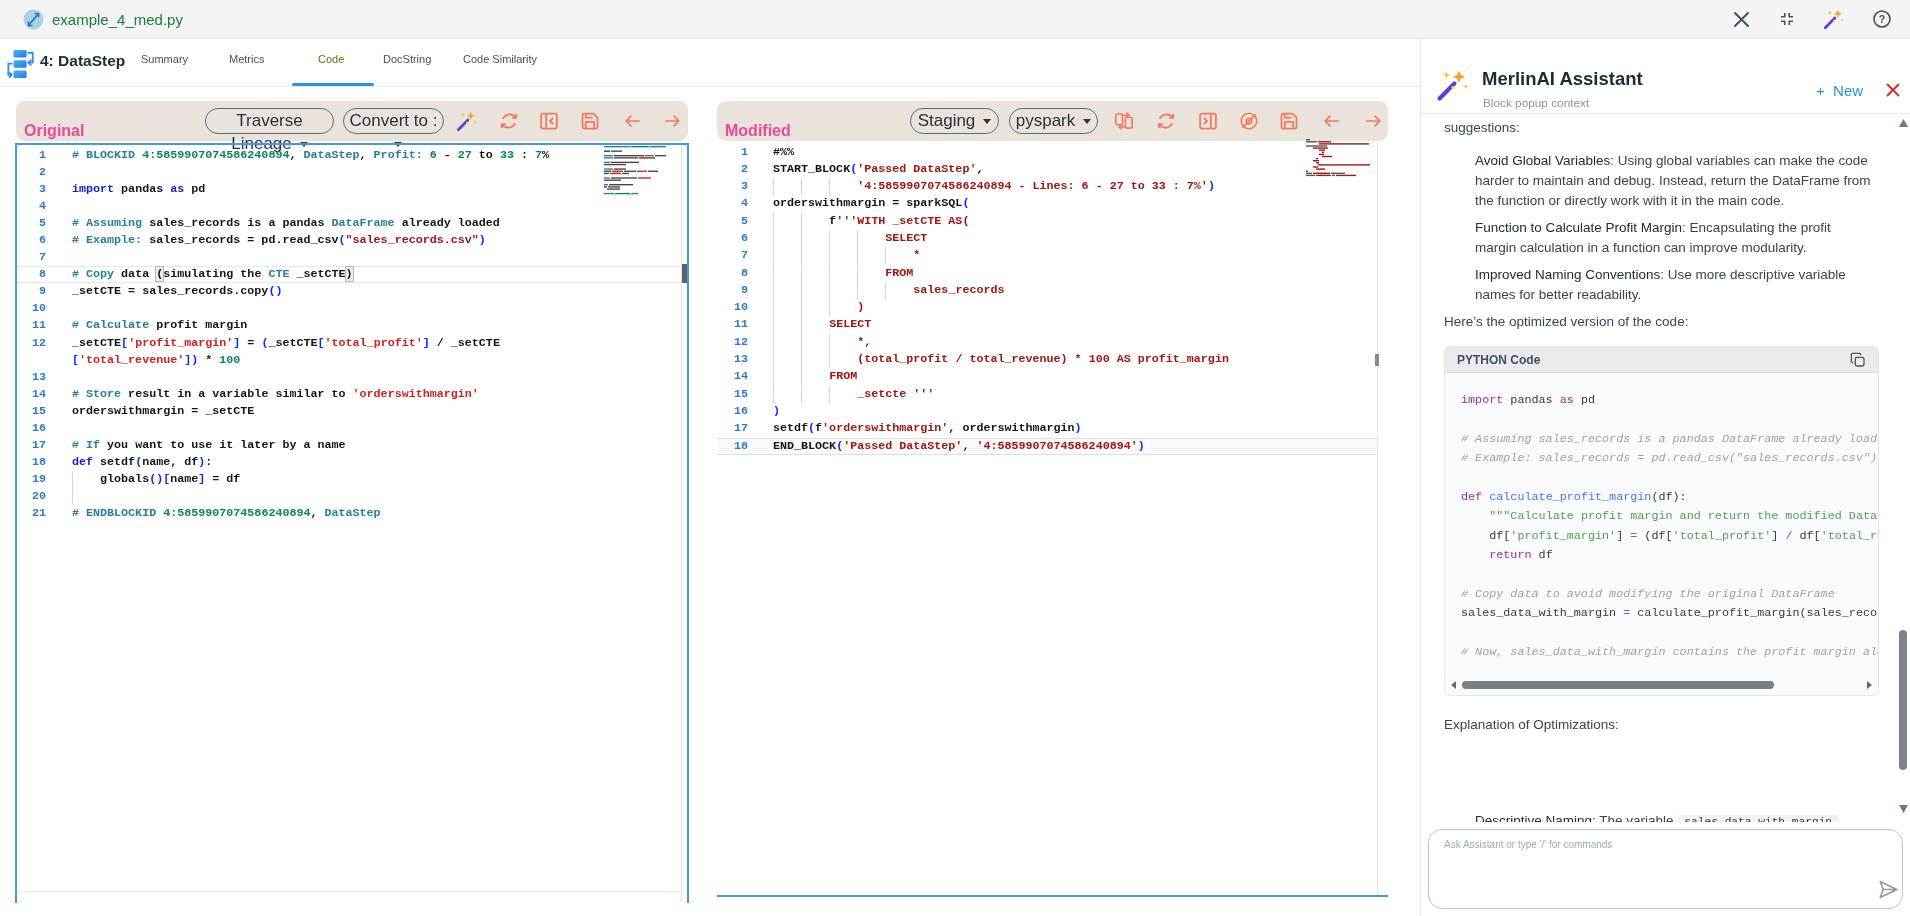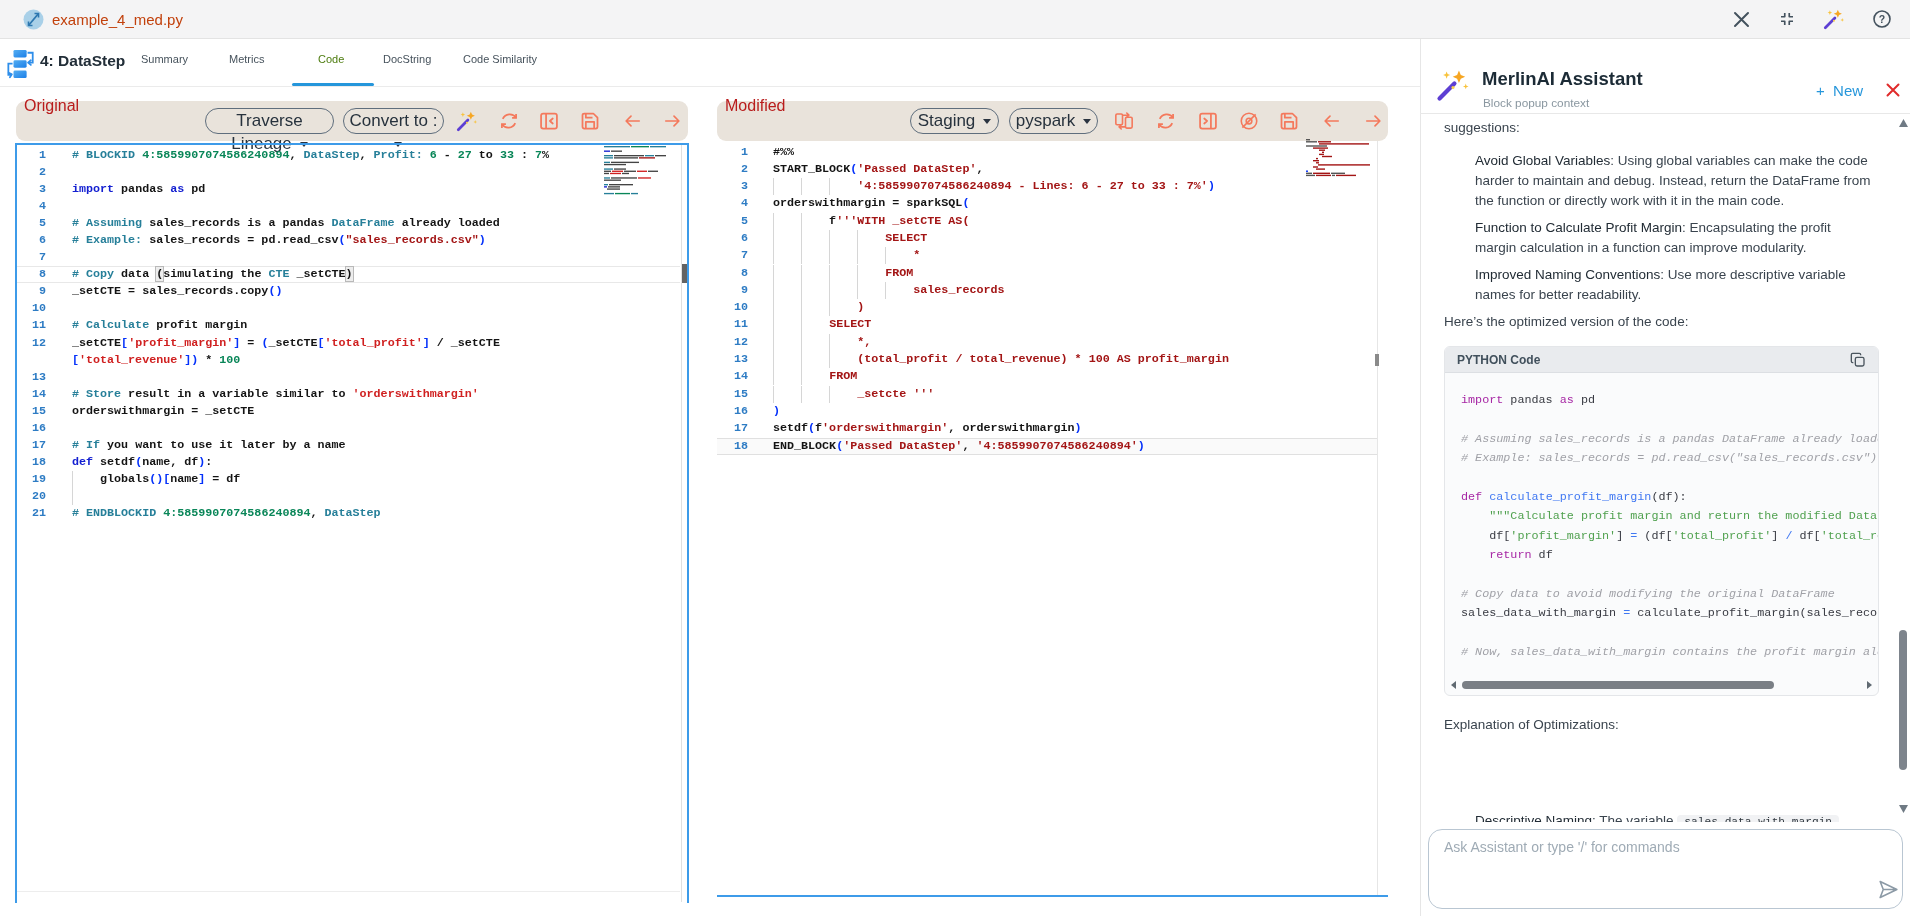--- a/index.html
+++ b/index.html
@@ -1,28 +1,28 @@
 <!DOCTYPE html>
 <html><head>
 <meta charset="utf-8">
 <style>
 *{margin:0;padding:0;box-sizing:border-box}
 html,body{width:1910px;height:916px;overflow:hidden;background:#fff;font-family:"Liberation Sans",sans-serif;position:relative}
 .abs{position:absolute}
 
 #topbar{left:0;top:0;width:1910px;height:39px;background:#f4f4f5;border-bottom:1px solid #e3e3e3}
-#fname{left:52px;top:11px;font-size:15px;color:#c2410c}
+#fname{left:52px;top:11px;font-size:15px;color:#15803d}
 
 #tabbar{left:0;top:39px;width:1421px;height:48px;background:#fff;border-bottom:1px solid #ebebeb}
 .tab{top:53px;font-size:11px;color:#46525c}
 #tabtitle{left:40px;top:52px;font-size:15.5px;font-weight:bold;color:#222e38}
 #tabu{left:292px;top:83px;width:82px;height:3px;background:#2596db;border-radius:2px}
 
 .phead{top:101px;height:40px;background:#e9e3db;border-radius:9px}
-.ptitle{top:97px;font-size:16px;font-weight:normal;color:#b91c1c}
+.ptitle{top:122px;font-size:16px;font-weight:bold;color:#ec4899}
 .pill{position:absolute;top:108px;height:26px;border:1.3px solid #5f6e7d;border-radius:13px;font-size:17px;color:#27323d;text-align:center;line-height:23px}
 .caret{display:inline-block;width:0;height:0;border-left:4.5px solid transparent;border-right:4.5px solid transparent;border-top:5.5px solid #2a3440;margin-left:8px;vertical-align:middle}
 
 .mono{font-family:"Liberation Mono",monospace;font-weight:bold;font-size:11.7px;line-height:17.05px}
 .gut{position:absolute;text-align:right;color:#2e7cc4;white-space:pre}
 .code{position:absolute;white-space:pre;color:#141414}
 .t{color:#267f99}.g{color:#098658}.k{color:#1420d1}.br{color:#0431fa}.rs{color:#d02020}.ms{color:#a31515}
 i.gd{display:inline-block;width:7.02px;border-left:1px solid #d6d6d6;box-sizing:border-box;height:17.05px;vertical-align:top;font-style:normal}
 .bx{outline:1px solid #b9b9b9;background:#ededed}
 
@@ -370,21 +370,21 @@
     </svg>
 <div style="position:absolute;left:17px;top:334px;width:312px;height:8px;background:#7a7f85;border-radius:4px"></div>
 </div>
 
 <div class="abs asm" style="left:1444px;top:715px">Explanation of Optimizations:</div>
 <div class="abs" style="left:1420px;top:740px;width:477px;height:82px;overflow:hidden">
 <div class="asm" style="position:absolute;left:55px;top:71px;width:415px;line-height:20.5px"><span class="asb">Descriptive Naming</span>: The variable <span class="chip">sales_data_with_margin</span></div>
 </div>
 
 <div class="abs" style="left:1428px;top:829px;width:475px;height:80px;border:1.5px solid #b9c6d2;border-radius:14px;background:#fff"></div>
-<div class="abs" style="left:1444px;top:839px;font-size:14px;color:#9fabb5">Ask Assistant or type '/' for commands</div>
+<div class="abs" style="left:1444px;top:839px;font-size:10px;color:#9fabb5">Ask Assistant or type '/' for commands</div>
 <svg class="abs" style="left:1874px;top:879px;transform:rotate(45deg)" width="21" height="21" viewBox="0 0 24 24">
 <path d="M22 2 L11 13 M22 2 L15 22 L11 13 L2 9 Z" stroke="#8c9aa6" stroke-width="1.8" fill="none" stroke-linejoin="round"></path>
 </svg>
 
 <svg class="abs" style="left:1898px;top:118px" width="11" height="10" viewBox="0 0 11 10">
     <path d="M1 9 L5.5 1 L10 9 Z" fill="#6f7a84"></path>
   </svg>
 <div class="abs" style="left:1899px;top:630px;width:8px;height:140px;background:#7d848c;border-radius:4px"></div>
 <svg class="abs" style="left:1898px;top:804px" width="11" height="10" viewBox="0 0 11 10">
     <path d="M1 1 L5.5 9 L10 1 Z" fill="#6f7a84"></path>

